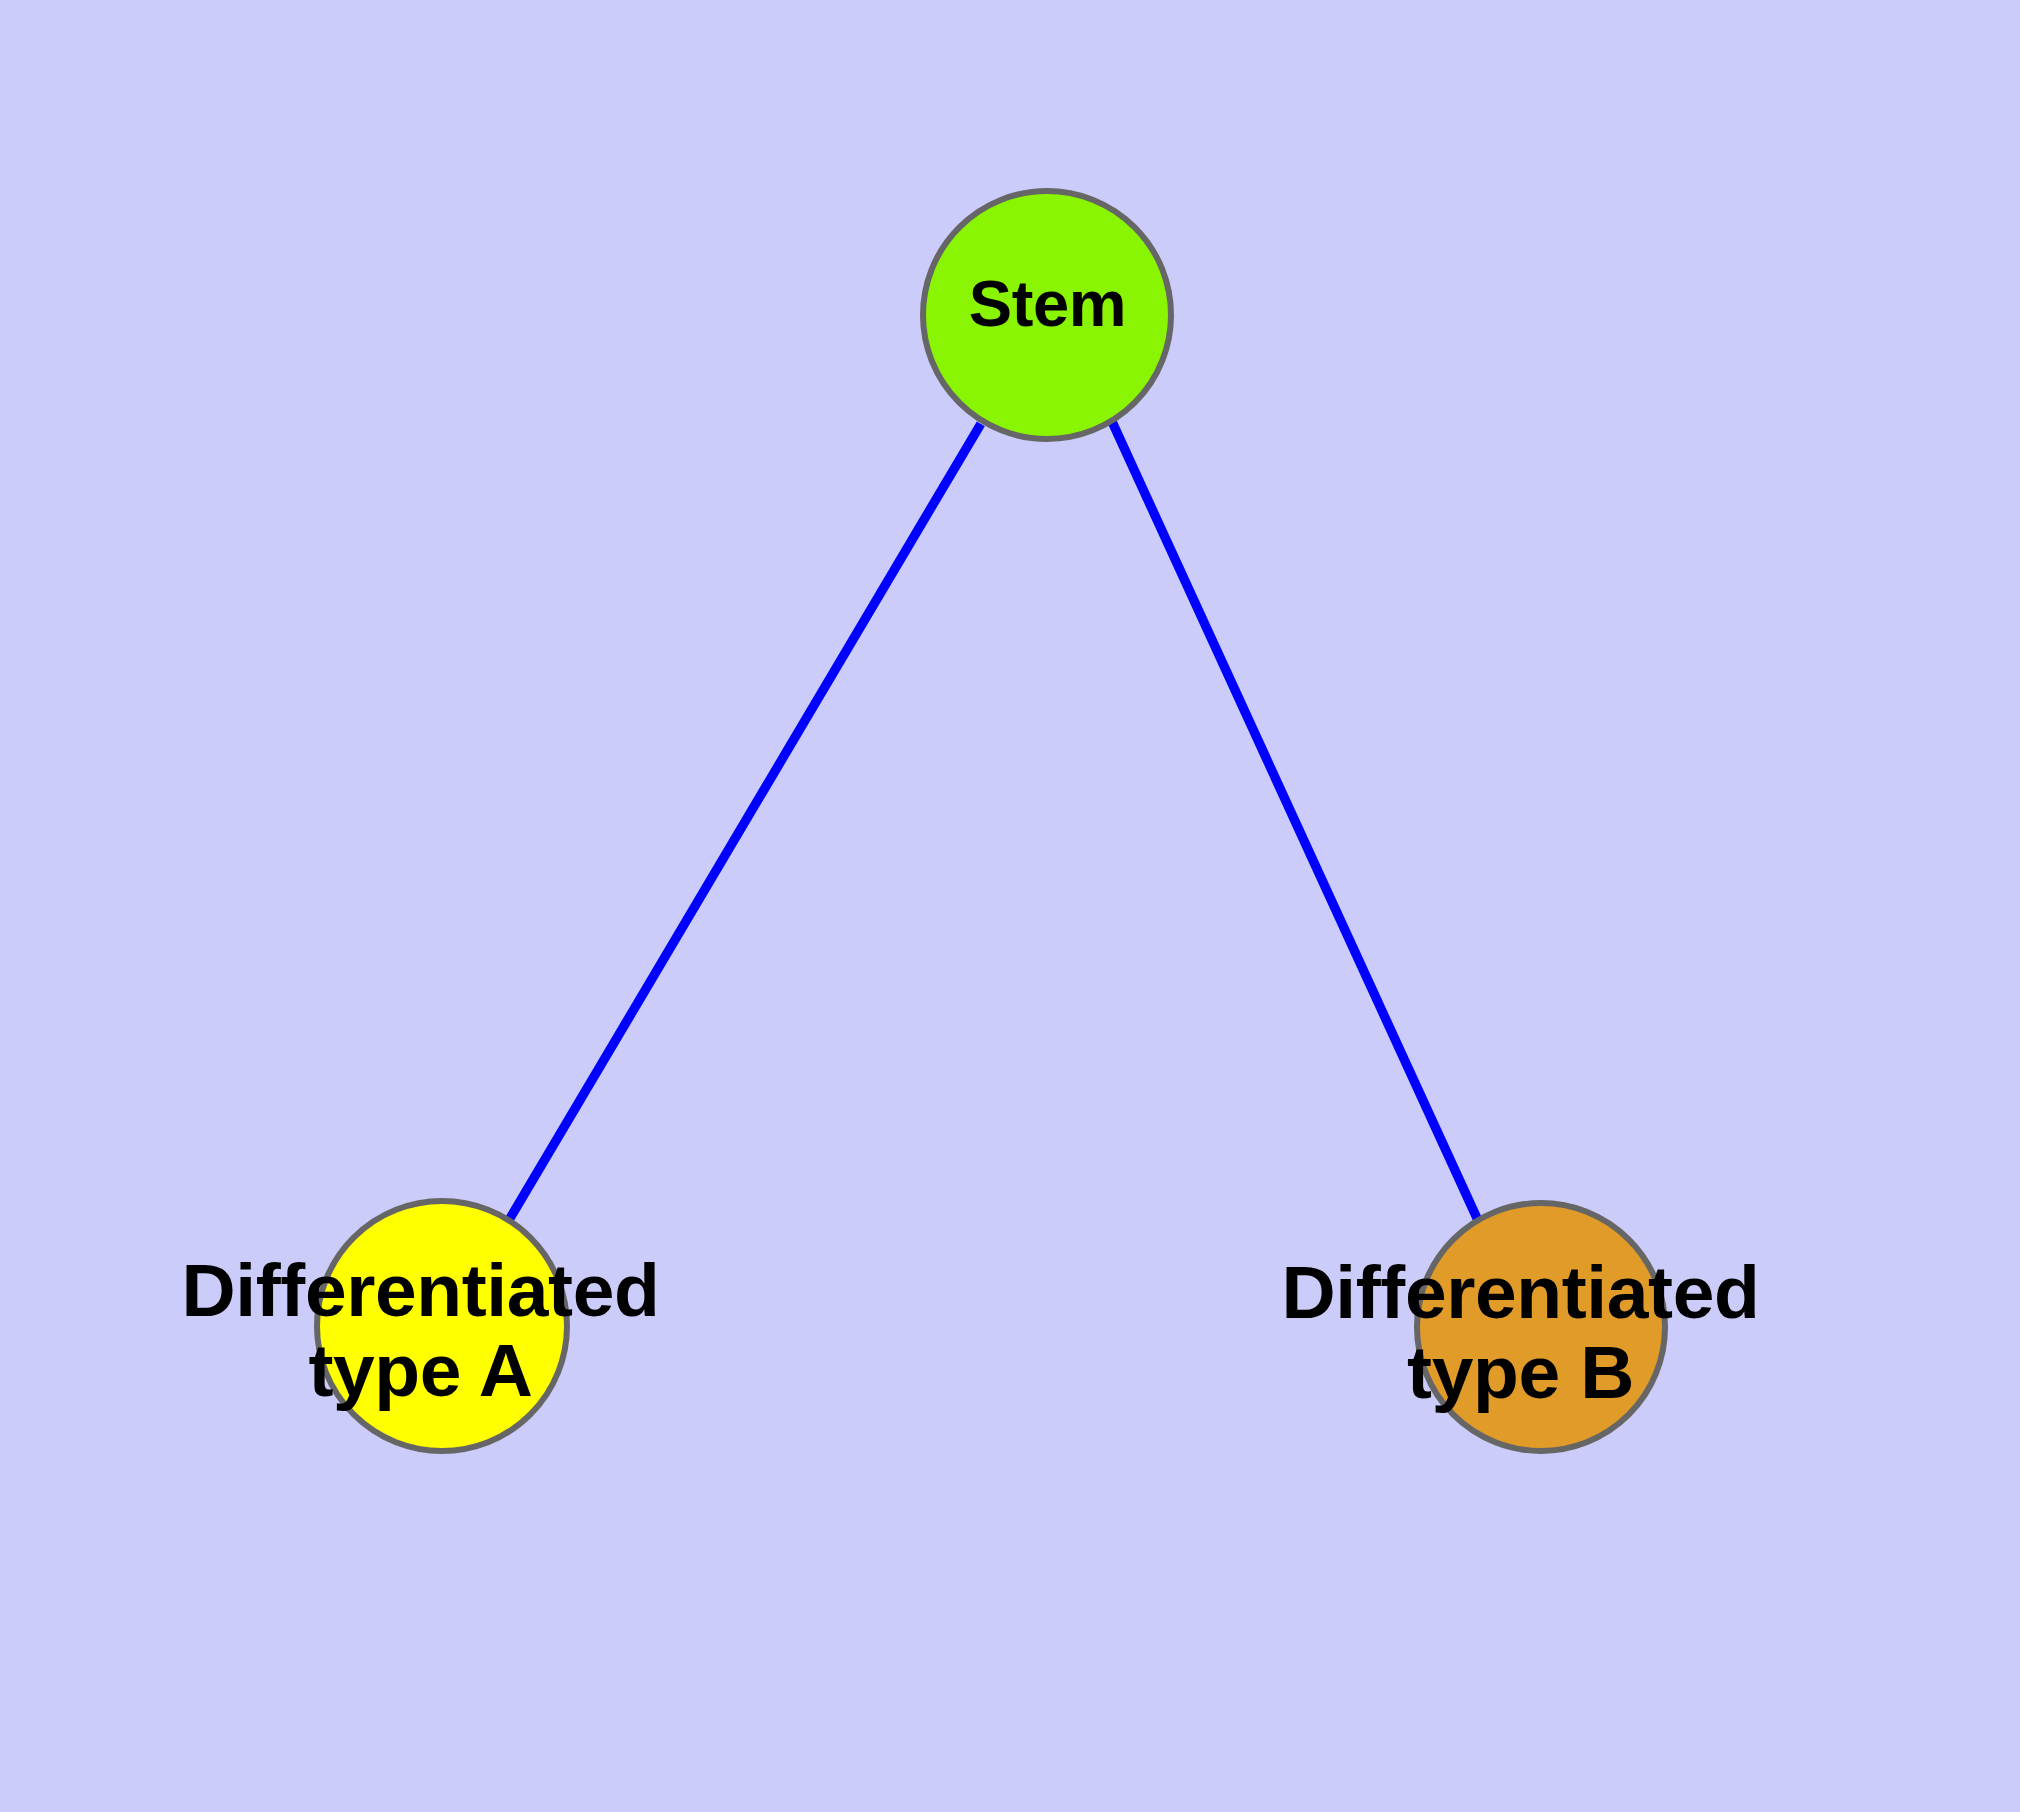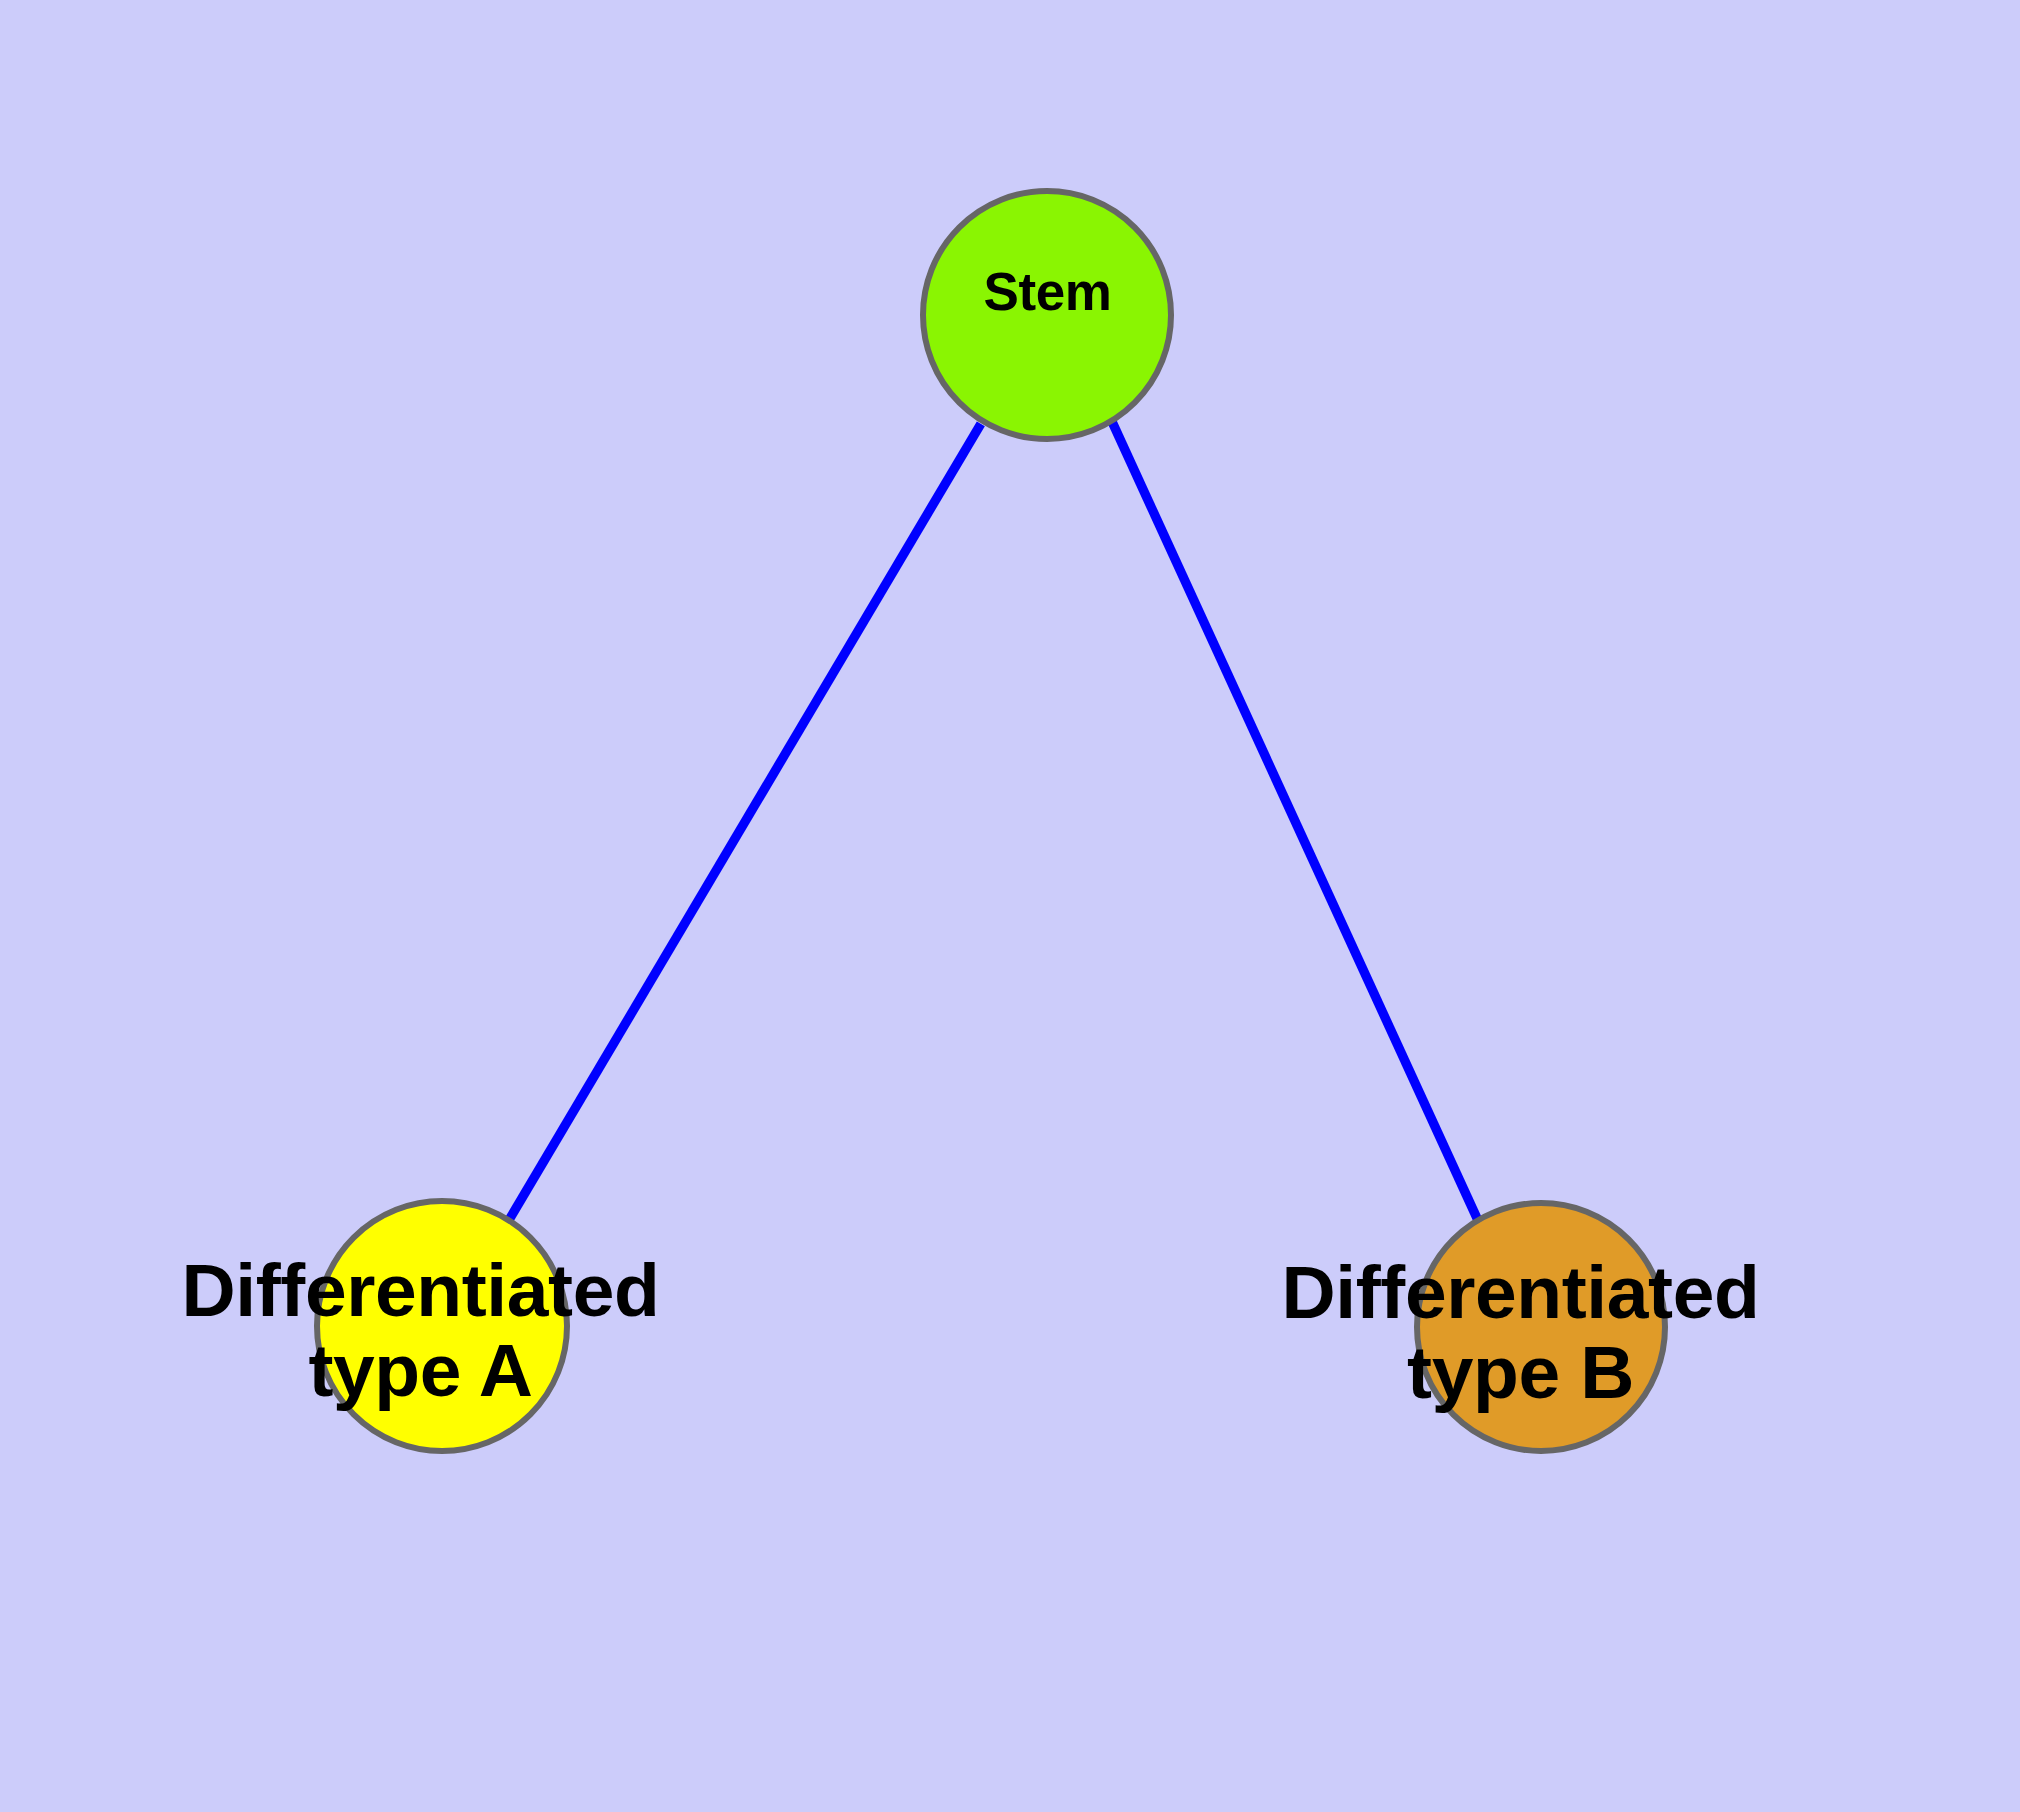--- a/index.html
+++ b/index.html
@@ -49,23 +49,23 @@
   }
   #node-stem {
     left: 920px;
     top: 188px;
     width: 254px;
     height: 254px;
     background: #8af502;
   }
   #label-stem {
     left: 793px;
-    top: 264px;
+    top: 270px;
     width: 509px;
-    font-size: 53px;
+    font-size: 65px;
   }
   #node-diff-a {
     left: 314px;
     top: 1198px;
     width: 256px;
     height: 256px;
     background: #ffff00;
   }
   #label-diff-a {
     left: 166px;

